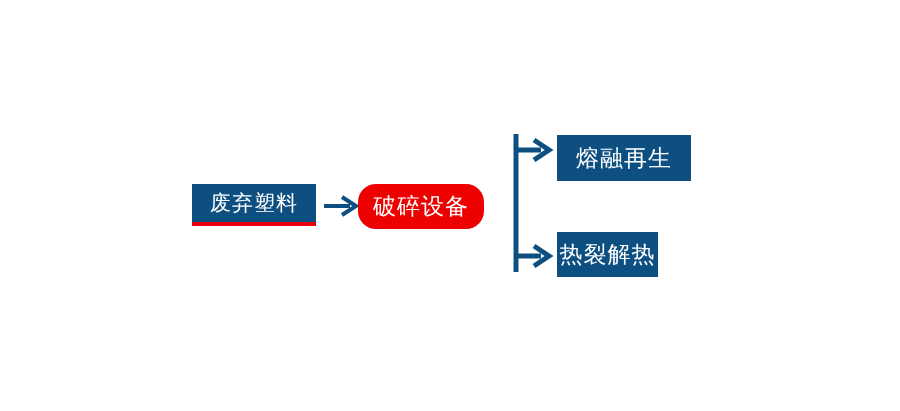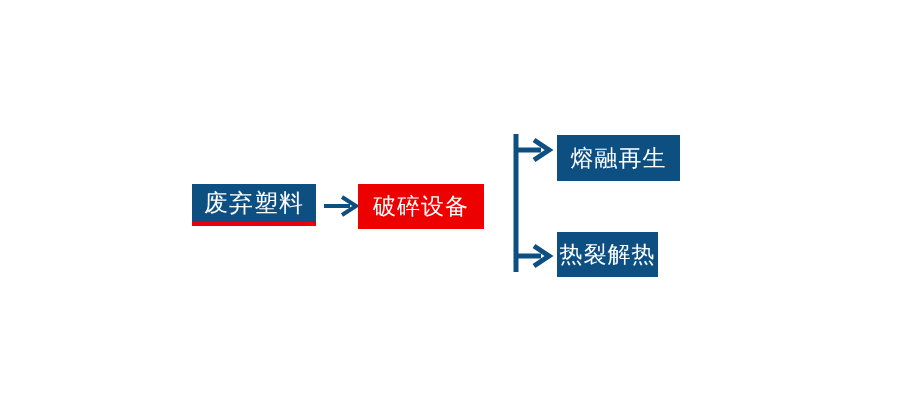--- a/index.html
+++ b/index.html
@@ -29,36 +29,37 @@
     -webkit-font-smoothing: antialiased;
   }
 
   .box-input {
     left: 192px;
     top: 184px;
     width: 124px;
     height: 42px;
     background: #0d4f81;
     border-bottom: 4px solid #e8000d;
-    font-size: 24px;
+    font-size: 21px;
   }
 
   .box-process {
     left: 358px;
     top: 184px;
     width: 126px;
     height: 45px;
     background: #ec0000;
     font-size: 23px;
+    border-radius: 18px;
   }
 
   .box-out-top {
     left: 557px;
     top: 135px;
-    width: 123px;
+    width: 134px;
     height: 46px;
     background: #0d4f81;
     font-size: 23px;
   }
 
   .box-out-bottom {
     left: 557px;
     top: 232px;
     width: 101px;
     height: 45px;

